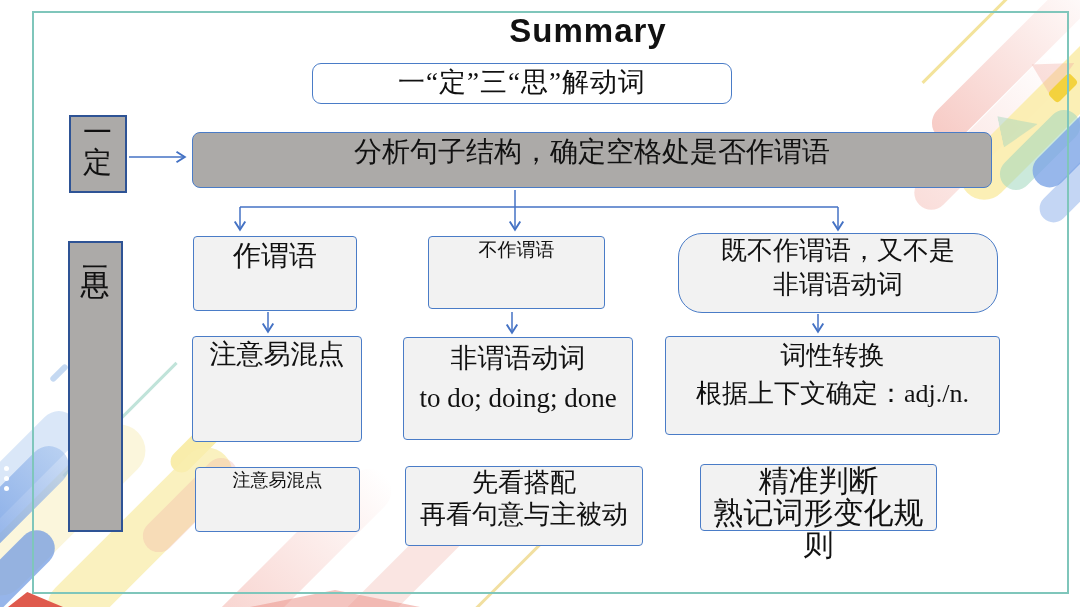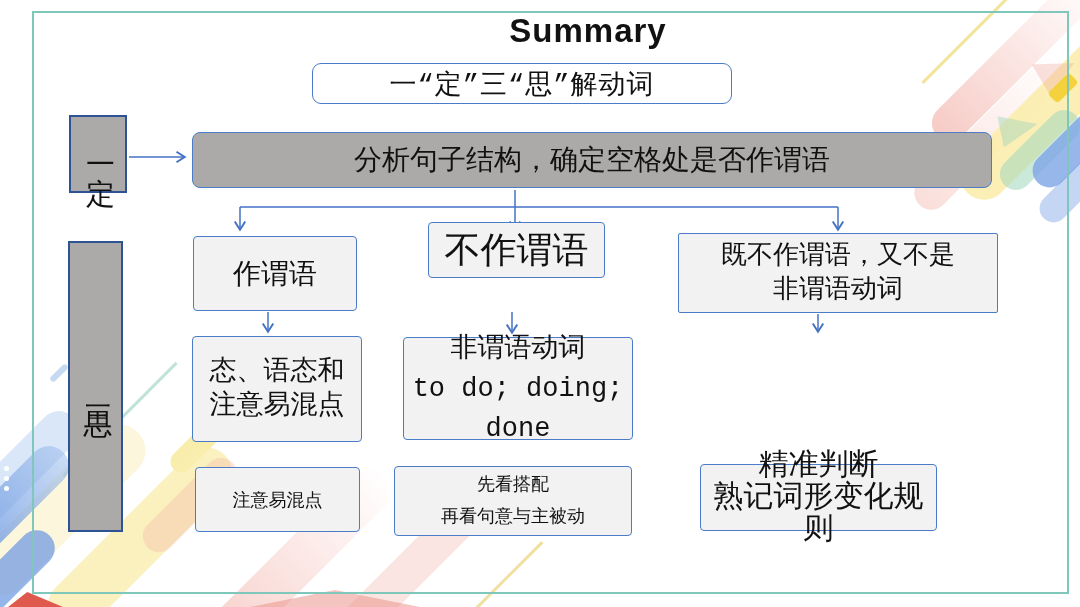--- a/index.html
+++ b/index.html
@@ -12,22 +12,22 @@
   .dot{width:5px;height:5px;border-radius:50%;background:#fff;}
   
   .frame{position:absolute;left:32px;top:11px;width:1037px;height:583px;box-sizing:border-box;
          border:2px solid #7fc6bb;z-index:2;pointer-events:none;}
   
   svg.connectors{position:absolute;left:0;top:0;z-index:3;pointer-events:none;}
   
   .title{position:absolute;left:0;top:12px;width:1080px;text-align:center;
          font-family:"Liberation Sans","DejaVu Sans",sans-serif;font-weight:700;
          font-size:33px;letter-spacing:1px;z-index:4;margin-left:48px;}
-  .node{position:absolute;display:flex;flex-direction:column;align-items:center;justify-content:center;
-        box-sizing:border-box;text-align:center;z-index:4;font-family:Liberation Mono, monospace;}
+  .node{position:absolute;display:flex;flex-direction:column;align-items:center;
+        box-sizing:border-box;text-align:center;z-index:4;}
   .light{background:#f2f2f2;border:1.6px solid #4a7cc7;border-radius:4px;}
   .graybox{background:#acaaa8;border:2.5px solid #2e5395;}
   .graybar{background:#acaaa8;border:1.6px solid #4a7cc7;border-radius:8px;}
   .whitebox{background:#ffffff;border:1.6px solid #4a7cc7;border-radius:9px;}
   .vtext{writing-mode:vertical-rl;letter-spacing:5px;font-size:29px;}
   .ln{display:block;}
 </style>
 </head>
 <body>
 
@@ -97,41 +97,44 @@
     <span class="ln" style="font-size:28px;">分析句子结构，确定空格处是否作谓语</span>
   </div>
 
   <div class="node graybox" style="left:68px;top:241px;width:55px;height:291px;">
     <span class="vtext">三思</span>
   </div>
 
   <div class="node light" style="left:193px;top:236px;width:164px;height:75px;font-size:28px;">
     <span class="ln">作谓语</span>
   </div>
-  <div class="node light" style="left:428px;top:222px;width:177px;height:56px;font-size:36px;">
+  <div class="node light" style="left:428px;top:236px;width:177px;height:73px;font-size:19px;">
     <span class="ln">不作谓语</span>
   </div>
-  <div class="node light" style="left:678px;top:233px;width:320px;height:80px;font-size:26px;line-height:34px;border-radius:2px;">
+  <div class="node light" style="left:678px;top:233px;width:320px;height:80px;font-size:26px;line-height:34px;border-radius:24px;">
     <span class="ln">既不作谓语，又不是</span>
     <span class="ln">非谓语动词</span>
   </div>
 
   <div class="node light" style="left:192px;top:336px;width:170px;height:106px;font-size:27px;line-height:34px;">
-    <span class="ln">态、语态和</span>
     <span class="ln">注意易混点</span>
   </div>
   <div class="node light" style="left:403px;top:337px;width:230px;height:103px;font-size:27px;line-height:40px;">
     <span class="ln">非谓语动词</span>
     <span class="ln">to do; doing; done</span>
   </div>
+  <div class="node light" style="left:665px;top:336px;width:335px;height:99px;font-size:26px;line-height:38px;">
+    <span class="ln">词性转换</span>
+    <span class="ln">根据上下文确定：adj./n.</span>
+  </div>
 
   <div class="node light" style="left:195px;top:467px;width:165px;height:65px;font-size:18px;">
     <span class="ln">注意易混点</span>
   </div>
-  <div class="node light" style="left:394px;top:466px;width:238px;height:70px;font-size:18px;line-height:32px;">
+  <div class="node light" style="left:405px;top:466px;width:238px;height:80px;font-size:26px;line-height:32px;">
     <span class="ln">先看搭配</span>
     <span class="ln">再看句意与主被动</span>
   </div>
   <div class="node light" style="left:700px;top:464px;width:237px;height:67px;font-size:30px;line-height:32px;">
     <span class="ln">精准判断</span>
     <span class="ln">熟记词形变化规则</span>
   </div>
 
 </div>
 

